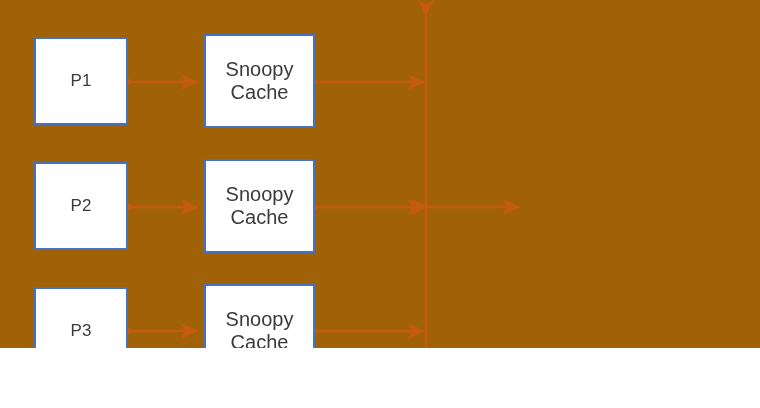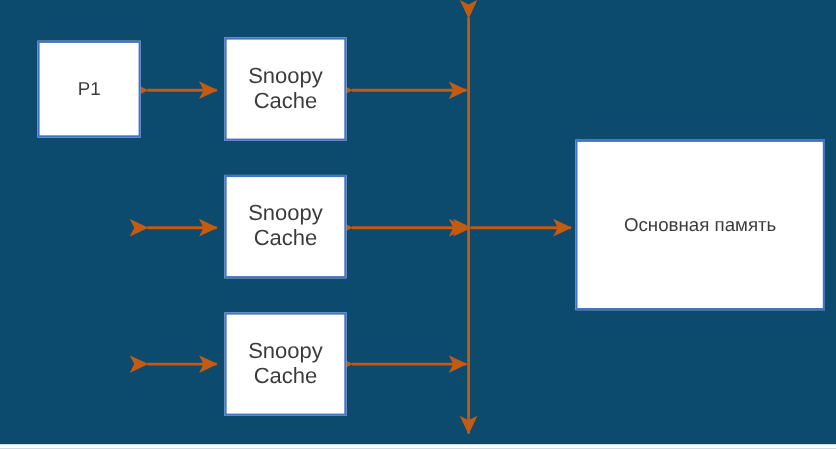--- a/index.html
+++ b/index.html
@@ -6,22 +6,22 @@
     margin: 0;
     padding: 0;
     background: #ffffff;
   }
   body {
     font-family: "Liberation Sans", sans-serif;
   }
   #canvas {
     position: relative;
     width: 760px;
-    height: 404px;
-    background: #0c4a6e;
+    height: 348px;
+    background: #a16207;
     overflow: hidden;
   }
   .node {
     position: absolute;
     box-sizing: border-box;
     border: 2px solid #4472C4;
     background: #ffffff;
     display: flex;
     align-items: center;
     justify-content: center;
@@ -75,31 +75,34 @@
     <line x1="320" y1="207" x2="424" y2="207" stroke="#C55A11" stroke-width="2.6" marker-start="url(#ah-l)" marker-end="url(#ah-r)"></line>
     <line x1="428" y1="207" x2="519" y2="207" stroke="#C55A11" stroke-width="2.6" marker-start="url(#ah-l)" marker-end="url(#ah-r)"></line>
 
     <line x1="134" y1="331" x2="197" y2="331" stroke="#C55A11" stroke-width="2.6" marker-start="url(#ah-l)" marker-end="url(#ah-r)"></line>
     <line x1="320" y1="331" x2="424" y2="331" stroke="#C55A11" stroke-width="2.6" marker-start="url(#ah-l)" marker-end="url(#ah-r)"></line>
   </svg>
 
   <div class="node proc-node" style="left:34px; top:37px; width:94px; height:88px;">
     <span class="node-label">P1</span>
   </div>
+  <div class="node proc-node" style="left:34px; top:162px; width:94px; height:88px;">
+    <span class="node-label">P2</span>
+  </div>
+  <div class="node proc-node" style="left:34px; top:287px; width:94px; height:88px;">
+    <span class="node-label">P3</span>
+  </div>
 
   <div class="node cache-node" style="left:204px; top:34px; width:111px; height:94px;">
     <span class="node-label">Snoopy
 Cache</span>
   </div>
   <div class="node cache-node" style="left:204px; top:159px; width:111px; height:94px;">
     <span class="node-label">Snoopy
 Cache</span>
   </div>
   <div class="node cache-node" style="left:204px; top:284px; width:111px; height:94px;">
     <span class="node-label">Snoopy
 Cache</span>
   </div>
 
-  <div class="node memory-node" style="left:523px; top:127px; width:227px; height:155px;">
-    <span class="node-label">Основная память</span>
-  </div>
 
 </div>
 
 </body></html>

